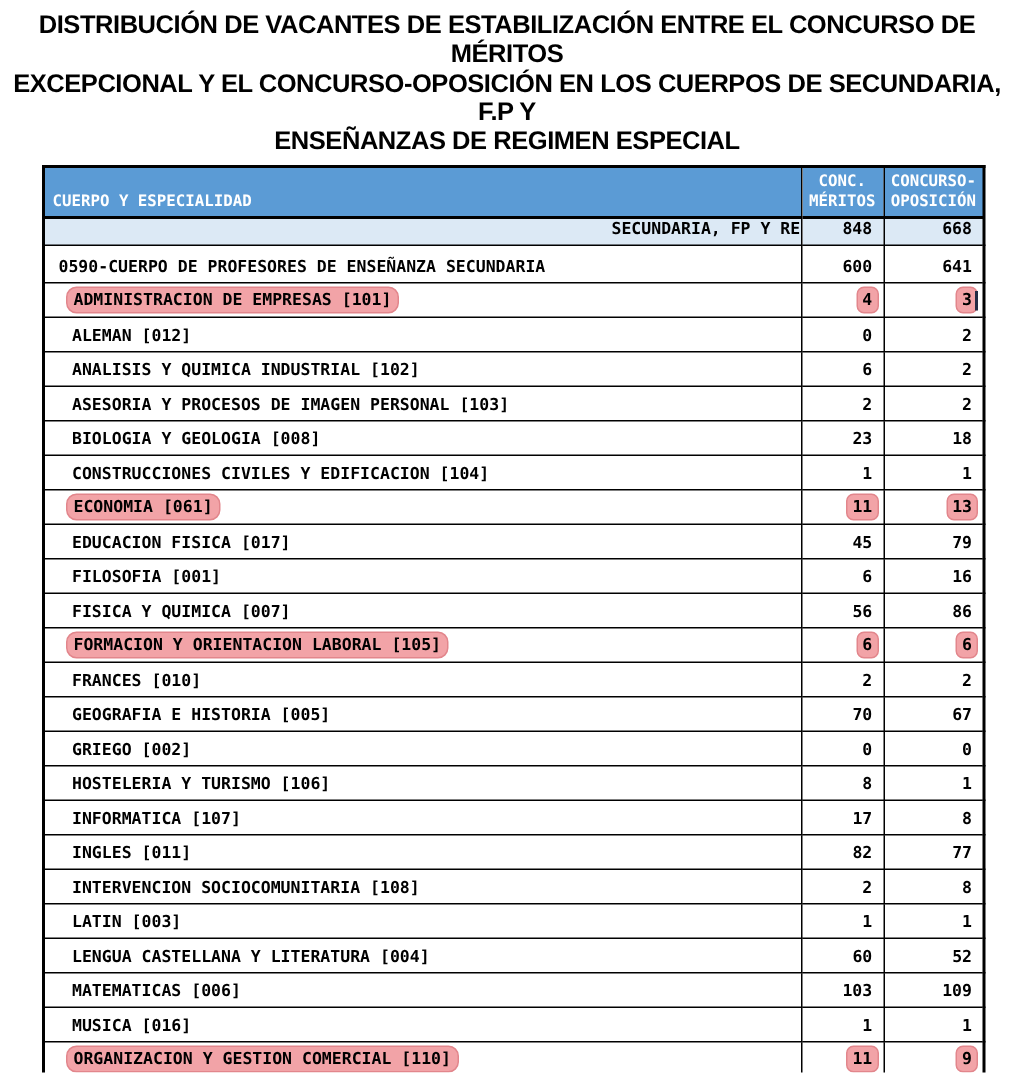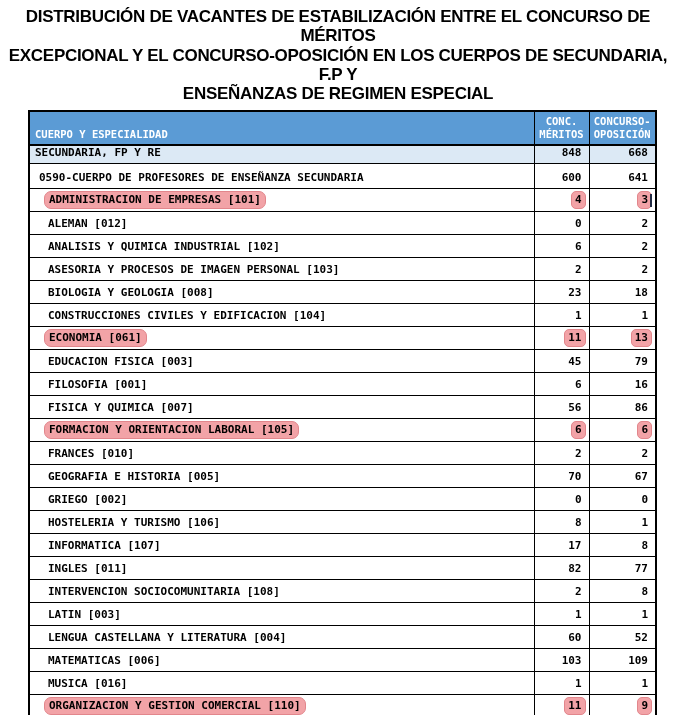--- a/index.html
+++ b/index.html
@@ -46,21 +46,21 @@
   th.h1 { text-align: left; padding-left: 5px; }
   th.h2, th.h3 { text-align: center; }
   td {
     font-size: 11px;
     font-weight: 700;
     color: #000;
     vertical-align: bottom;
     padding: 0 0 4px 0;
     white-space: nowrap;
   }
-  tr.summary td { background: var(--summary-bg, #DCE9F5); height: 15px; }
+  tr.summary td { background: var(--summary-bg, #DCE9F5); height: 15px; text-align: right; }
   tr.group td { height: 25px; }
   tr.specialty td { height: 23px; }
   tr.partial td { height: 14px; }
   tr.summary td.c1 { padding-left: 5px; }
   tr.group td.c1 { padding-left: 9px; }
   tr.specialty td.c1 { padding-left: 18px; }
   td.num { text-align: right; padding-right: 7px; }
   .pill {
     display: inline-block;
     background: var(--highlight, #F2A3A7);
@@ -139,21 +139,21 @@
         <td class="c1">CONSTRUCCIONES CIVILES Y EDIFICACION [104]</td>
         <td class="c2 num">1</td>
         <td class="c3 num">1</td>
       </tr>
       <tr class="specialty">
         <td class="c1"><span class="pill pill-label">ECONOMIA [061]</span></td>
         <td class="c2 num"><span class="pill pill-num">11</span></td>
         <td class="c3 num"><span class="pill pill-num">13</span></td>
       </tr>
       <tr class="specialty">
-        <td class="c1">EDUCACION FISICA [003]</td>
+        <td class="c1">EDUCACION FISICA [017]</td>
         <td class="c2 num">45</td>
         <td class="c3 num">79</td>
       </tr>
       <tr class="specialty">
         <td class="c1">FILOSOFIA [001]</td>
         <td class="c2 num">6</td>
         <td class="c3 num">16</td>
       </tr>
       <tr class="specialty">
         <td class="c1">FISICA Y QUIMICA [007]</td>

